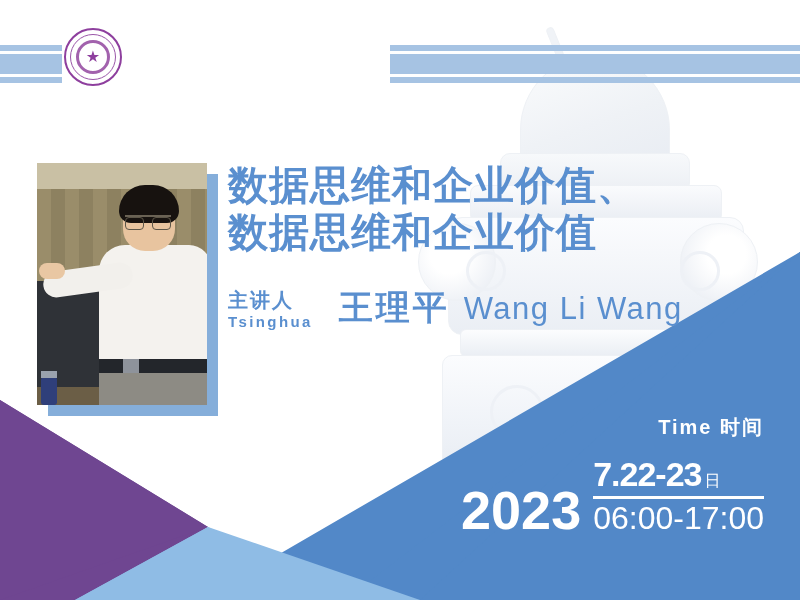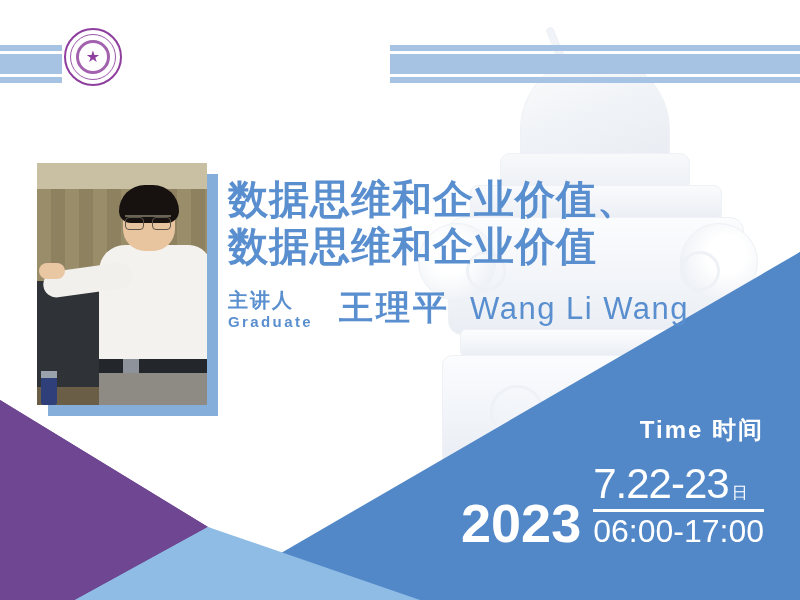--- a/index.html
+++ b/index.html
@@ -241,21 +241,21 @@
     border-radius:3px; background:#2f3f7a; z-index:5;
   }
   .ph-bottle-cap {
     position:absolute; left:4px; top:208px; width:16px; height:7px;
     background:#9aa2ad; z-index:6;
   }
 
   
   .title {
     position:absolute;
-    left:228px; top:176px;
+    left:228px; top:162px;
     width:560px;
     z-index:5;
     color:#5a8fcf;
     font-size:40px;
     font-weight:bold;
     line-height:1.18;
     letter-spacing:1px;
     white-space:nowrap;
   }
 
@@ -272,21 +272,21 @@
     padding-top:4px;
   }
   .speaker-label-cn {
     font-size:20px; font-weight:bold; letter-spacing:2px; line-height:1.1;
   }
   .speaker-label-en {
     font-size:15px; font-weight:bold; letter-spacing:2.4px;
     line-height:1.2; margin-top:2px;
   }
   .speaker-names {
-    display:flex; align-items:baseline; gap:20px;
+    display:flex; align-items:baseline; gap:14px;
     margin-left:26px;
     color:#5a8fcf;
     white-space:nowrap;
   }
   .speaker-name-cn {
     font-size:34px; font-weight:bold; letter-spacing:3px;
   }
   .speaker-name-en {
     font-size:31px; font-weight:normal; letter-spacing:1.5px;
   }
@@ -301,21 +301,21 @@
   
   .date-block {
     position:absolute;
     left:408px; top:414px;
     width:372px;
     z-index:6;
     color:#ffffff;
   }
   .time-label {
     text-align:right;
-    font-size:24px;
+    font-size:20px;
     font-weight:bold;
     letter-spacing:2px;
     padding-right:16px;
   }
   .date-main {
     display:flex;
     align-items:flex-end;
     justify-content:flex-end;
     margin-top:16px;
     padding-right:16px;
@@ -329,21 +329,21 @@
   }
   .date-right {
     display:flex; flex-direction:column;
     margin-left:12px;
     align-items:flex-start;
   }
   .day-row {
     display:flex; align-items:baseline;
   }
   .days {
-    font-size:42px; font-weight:normal; line-height:1.05;
+    font-size:34px; font-weight:bold; line-height:1.05;
     letter-spacing:-1px;
   }
   .day-unit {
     font-size:16px; font-weight:normal; margin-left:3px;
   }
   .date-rule {
     width:100%;
     height:3px;
     background:#ffffff;
     margin:3px 0 2px 0;
@@ -425,21 +425,21 @@
   </div>
 
   <div class="title">
     <div>数据思维和企业价值、</div>
     <div>数据思维和企业价值</div>
   </div>
 
   <div class="speaker-row">
     <div class="speaker-label">
       <span class="speaker-label-cn">主讲人</span>
-      <span class="speaker-label-en">Graduate</span>
+      <span class="speaker-label-en">Tsinghua</span>
     </div>
     <div class="speaker-names">
       <span class="speaker-name-cn">王理平</span>
       <span class="speaker-name-en">Wang Li Wang</span>
     </div>
   </div>
 
   <div class="date-block">
     <div class="time-label">Time 时间</div>
     <div class="date-main">

